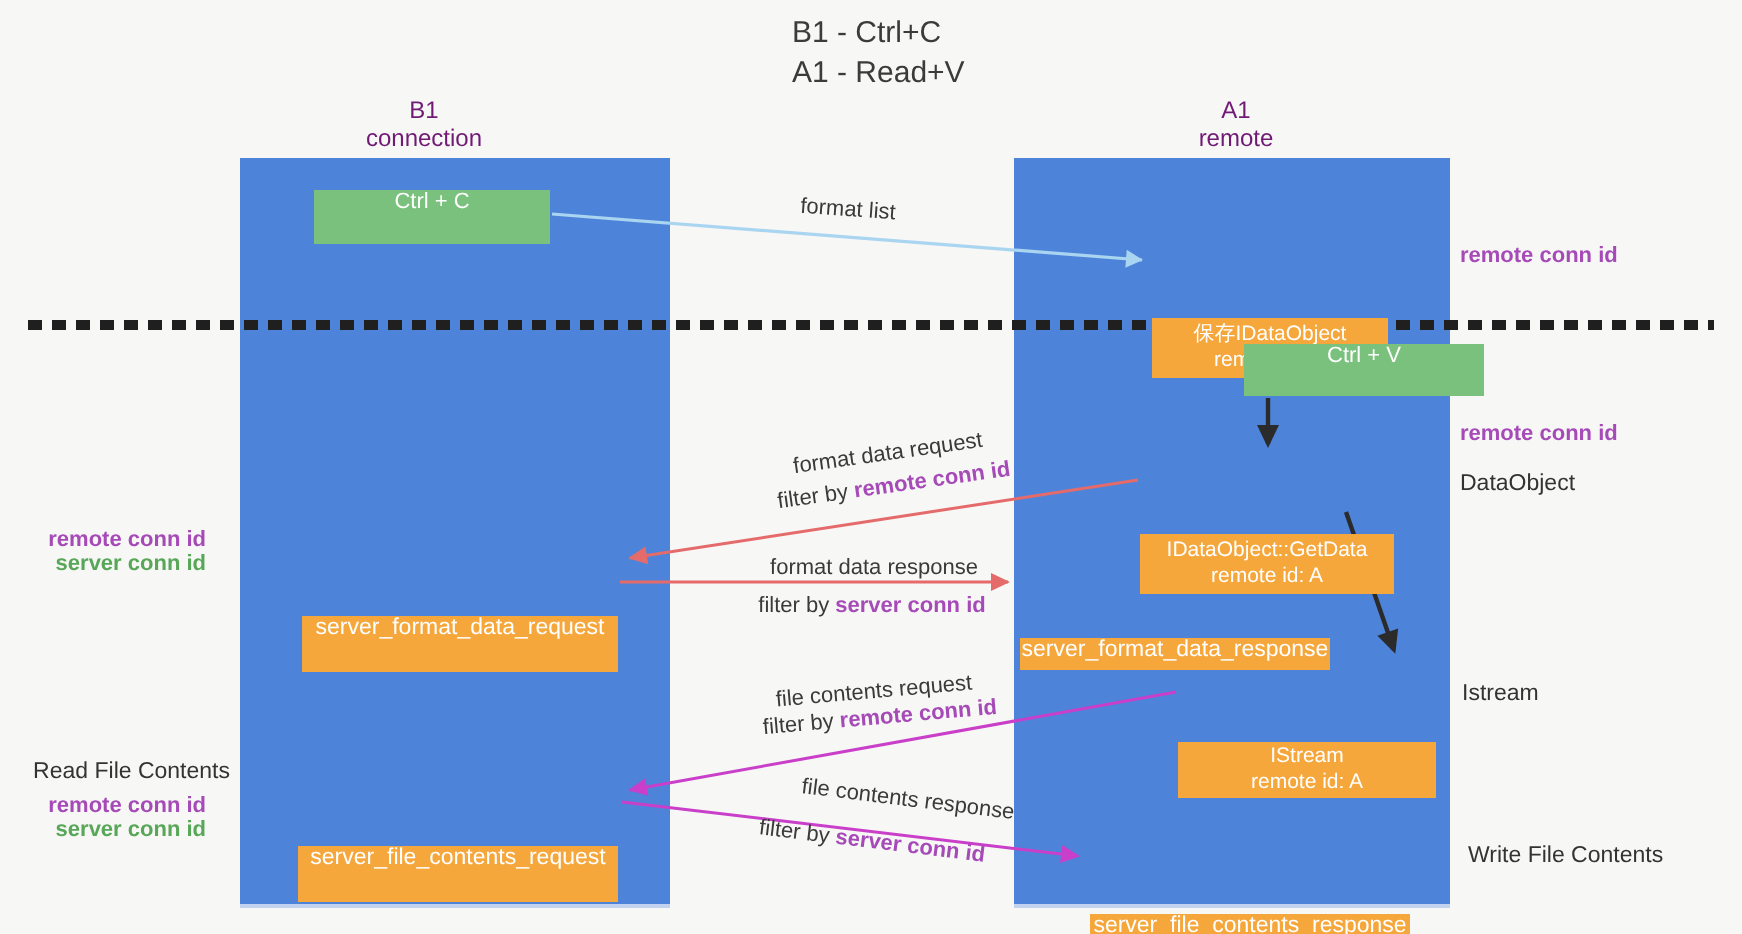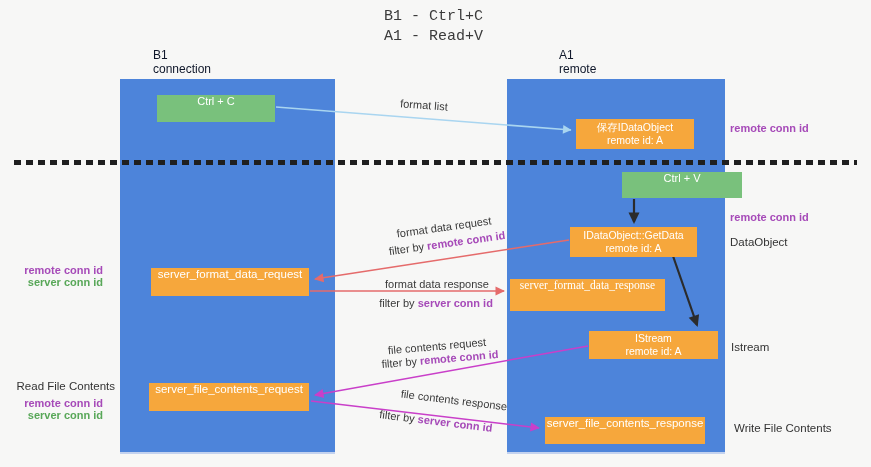--- a/index.html
+++ b/index.html
@@ -5,28 +5,28 @@
   :root{
     --lane-blue:#4d84da; --box-orange:#f6a73c; --box-green:#79c17c;
     --label-purple:#a64ab8; --label-green:#58a758;
     --arrow-salmon:#e56b6b; --arrow-magenta:#c93fc9; --arrow-lightblue:#a9d5f0;
     --arrow-black:#2b2b2b; --background:#f7f7f6; --text-dark:#3b3b3b;
   }
   html,body{margin:0;padding:0;}
   body{font-family:"Liberation Sans",sans-serif;background:var(--background);}
   #canvas{position:relative;width:871px;height:467px;background:var(--background);overflow:hidden;}
   .abs{position:absolute;}
-  .title{left:384px;top:7px;font-size:15px;line-height:19.5px;color:var(--text-dark);font-family:Liberation Mono, monospace;}
-  .lane-header{top:48px;width:118px;text-align:left;font-size:12px;line-height:14px;color:#0f172a;}
+  .title{left:396px;top:7px;font-size:15px;line-height:19.5px;color:var(--text-dark);}
+  .lane-header{top:48px;width:118px;text-align:center;font-size:12px;line-height:14px;color:#701a75;}
   .lane{top:79px;height:373px;background:var(--lane-blue);border-bottom:2px solid #c3d2ef;}
   .dashed-line{left:14px;top:160px;width:843px;height:5px;
     background:repeating-linear-gradient(90deg,#1f1f1f 0 7px,transparent 7px 12px);}
   .node{color:#fff;text-align:center;box-sizing:border-box;}
   .node.green{background:var(--box-green);font-size:11px;}
-  .node.orange{background:var(--box-orange);}
+  .node.orange{background:var(--box-orange);margin-top:40px;}
   .one-line{display:flex;justify-content:center;font-size:11.5px;}
   .two-line{display:flex;flex-direction:column;align-items:center;justify-content:center;font-size:10.5px;line-height:13.5px;}
   .flow-label{font-size:11px;color:#3a3a3a;white-space:nowrap;transform-origin:center;}
   .purple-b{color:var(--label-purple);font-weight:700;}
   .side-label{font-size:11.5px;color:#333;white-space:nowrap;}
   .side-label.bold-purple{color:var(--label-purple);font-weight:700;font-size:11px;}
   .side-label.bold-green{color:var(--label-green);font-weight:700;font-size:11px;}
   .right-align{text-align:right;}
   svg.overlay{position:absolute;left:0;top:0;pointer-events:none;}
   .l-blue{stroke:var(--arrow-lightblue);stroke-width:1.6;}
@@ -97,21 +97,21 @@
 
   <div class="abs node orange two-line" style="left:570px;top:227px;width:127px;height:30px;text-align:center;">
     <div>IDataObject::GetData</div>
     <div>remote id: A</div>
   </div>
 
   <div class="abs node orange one-line" style="left:151px;top:268px;width:158px;height:28px;">
     <span>server_format_data_request</span>
   </div>
 
-  <div class="abs node orange one-line" style="left:510px;top:279px;width:155px;height:32px;font-family:Liberation Serif, serif;">
+  <div class="abs node orange one-line" style="left:510px;top:279px;width:155px;height:16px;">
     <span>server_format_data_response</span>
   </div>
 
   <div class="abs node orange two-line" style="left:589px;top:331px;width:129px;height:28px;">
     <div>IStream</div>
     <div>remote id: A</div>
   </div>
 
   <div class="abs node orange one-line" style="left:149px;top:383px;width:160px;height:28px;">
     <span>server_file_contents_request</span>

